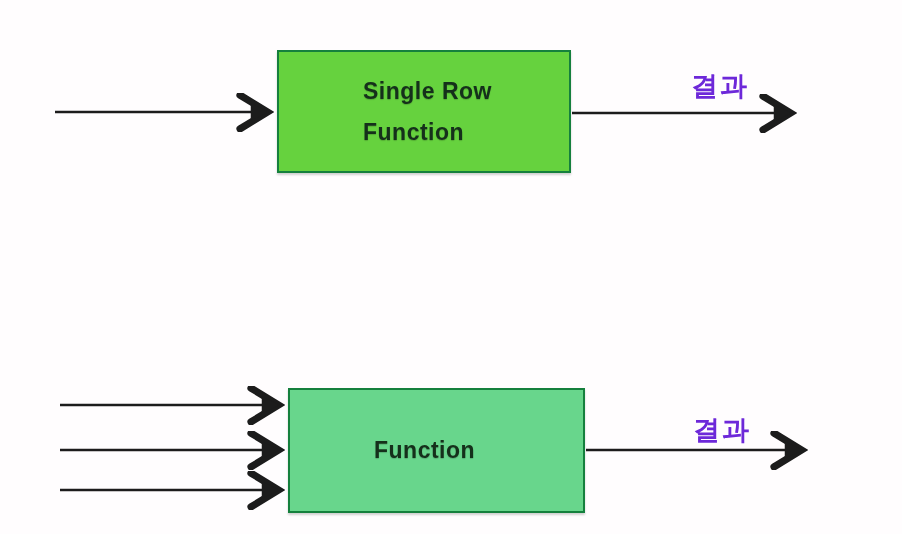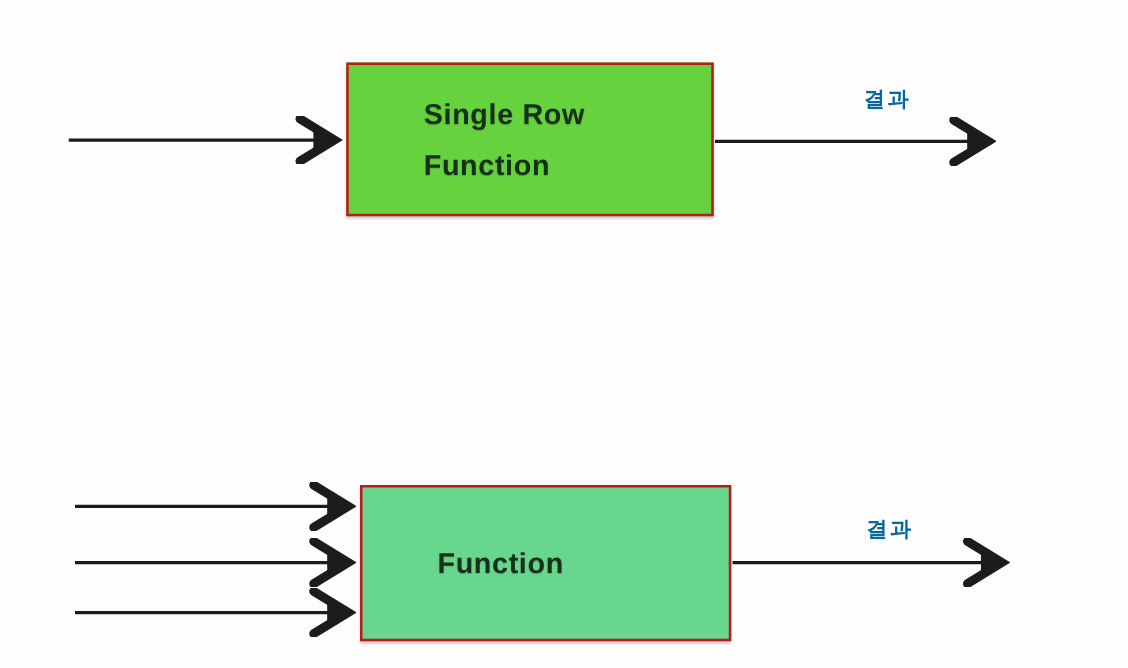--- a/index.html
+++ b/index.html
@@ -18,25 +18,25 @@
   #arrow-layer {
     position: absolute;
     left: 0;
     top: 0;
     width: 902px;
     height: 534px;
   }
   .func-box {
     position: absolute;
     box-sizing: border-box;
-    border: 2px solid #b91c1c;
+    border: 2px solid #15803d;
     display: flex;
     flex-direction: column;
     justify-content: center;
-    padding-left: 60px;
+    padding-left: 84px;
     box-shadow: 0 2px 2px rgba(0,0,0,0.18);
   }
   .func-box .line {
     font-size: 23px;
     font-weight: 700;
     color: #15301b;
     line-height: 41px;
     letter-spacing: 0.5px;
     text-shadow: 0 1px 1px rgba(0,0,0,0.18);
   }
@@ -47,23 +47,23 @@
     height: 123px;
   }
   #multi-row-box {
     left: 288px;
     top: 388px;
     width: 297px;
     height: 125px;
   }
   .result-label {
     position: absolute;
-    font-size: 17px;
+    font-size: 27px;
     font-weight: 700;
-    color: #0369a1;
+    color: #6d28d9;
     letter-spacing: 2px;
   }
   #result-label-top {
     left: 691px;
     top: 68px;
   }
   #result-label-bottom {
     left: 693px;
     top: 412px;
   }

